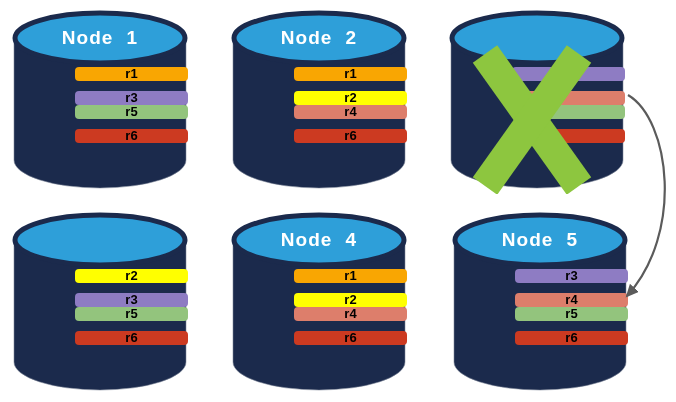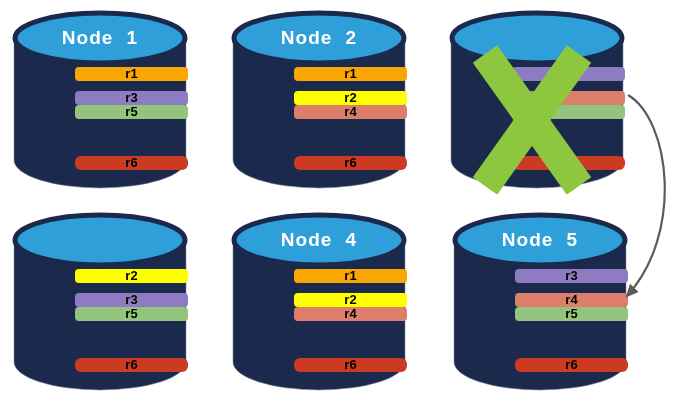--- a/index.html
+++ b/index.html
@@ -29,21 +29,21 @@
     font-size:19px;font-weight:bold;letter-spacing:1px;word-spacing:7px;
   }
 
   .bar{
     position:absolute;left:33px;width:113px;height:14px;
     border-radius:4px;
     text-align:center;font-size:13px;font-weight:bold;line-height:14px;
     color:var(--bartext,#000);
     margin-left:30px;
   }
-  .b0{top:59px;} .b1{top:83px;} .b2{top:97px;} .b3{top:148px;border-radius:6px;}
+  .b0{top:59px;} .b1{top:83px;} .b2{top:97px;} .b3{top:121px;}
 
   
   .xmark{position:absolute;left:0;top:0;width:176px;height:186px;}
   .xmark line{stroke:var(--xcolor,#8DC63F);stroke-width:30;}
 
   
   .failover-arrow{position:absolute;left:594px;top:78px;}
   .failover-arrow path.curve{fill:none;stroke:var(--arrow,#5B5B5B);stroke-width:2.2;}
   .failover-arrow .head{fill:var(--arrow,#5B5B5B);}
 </style>

